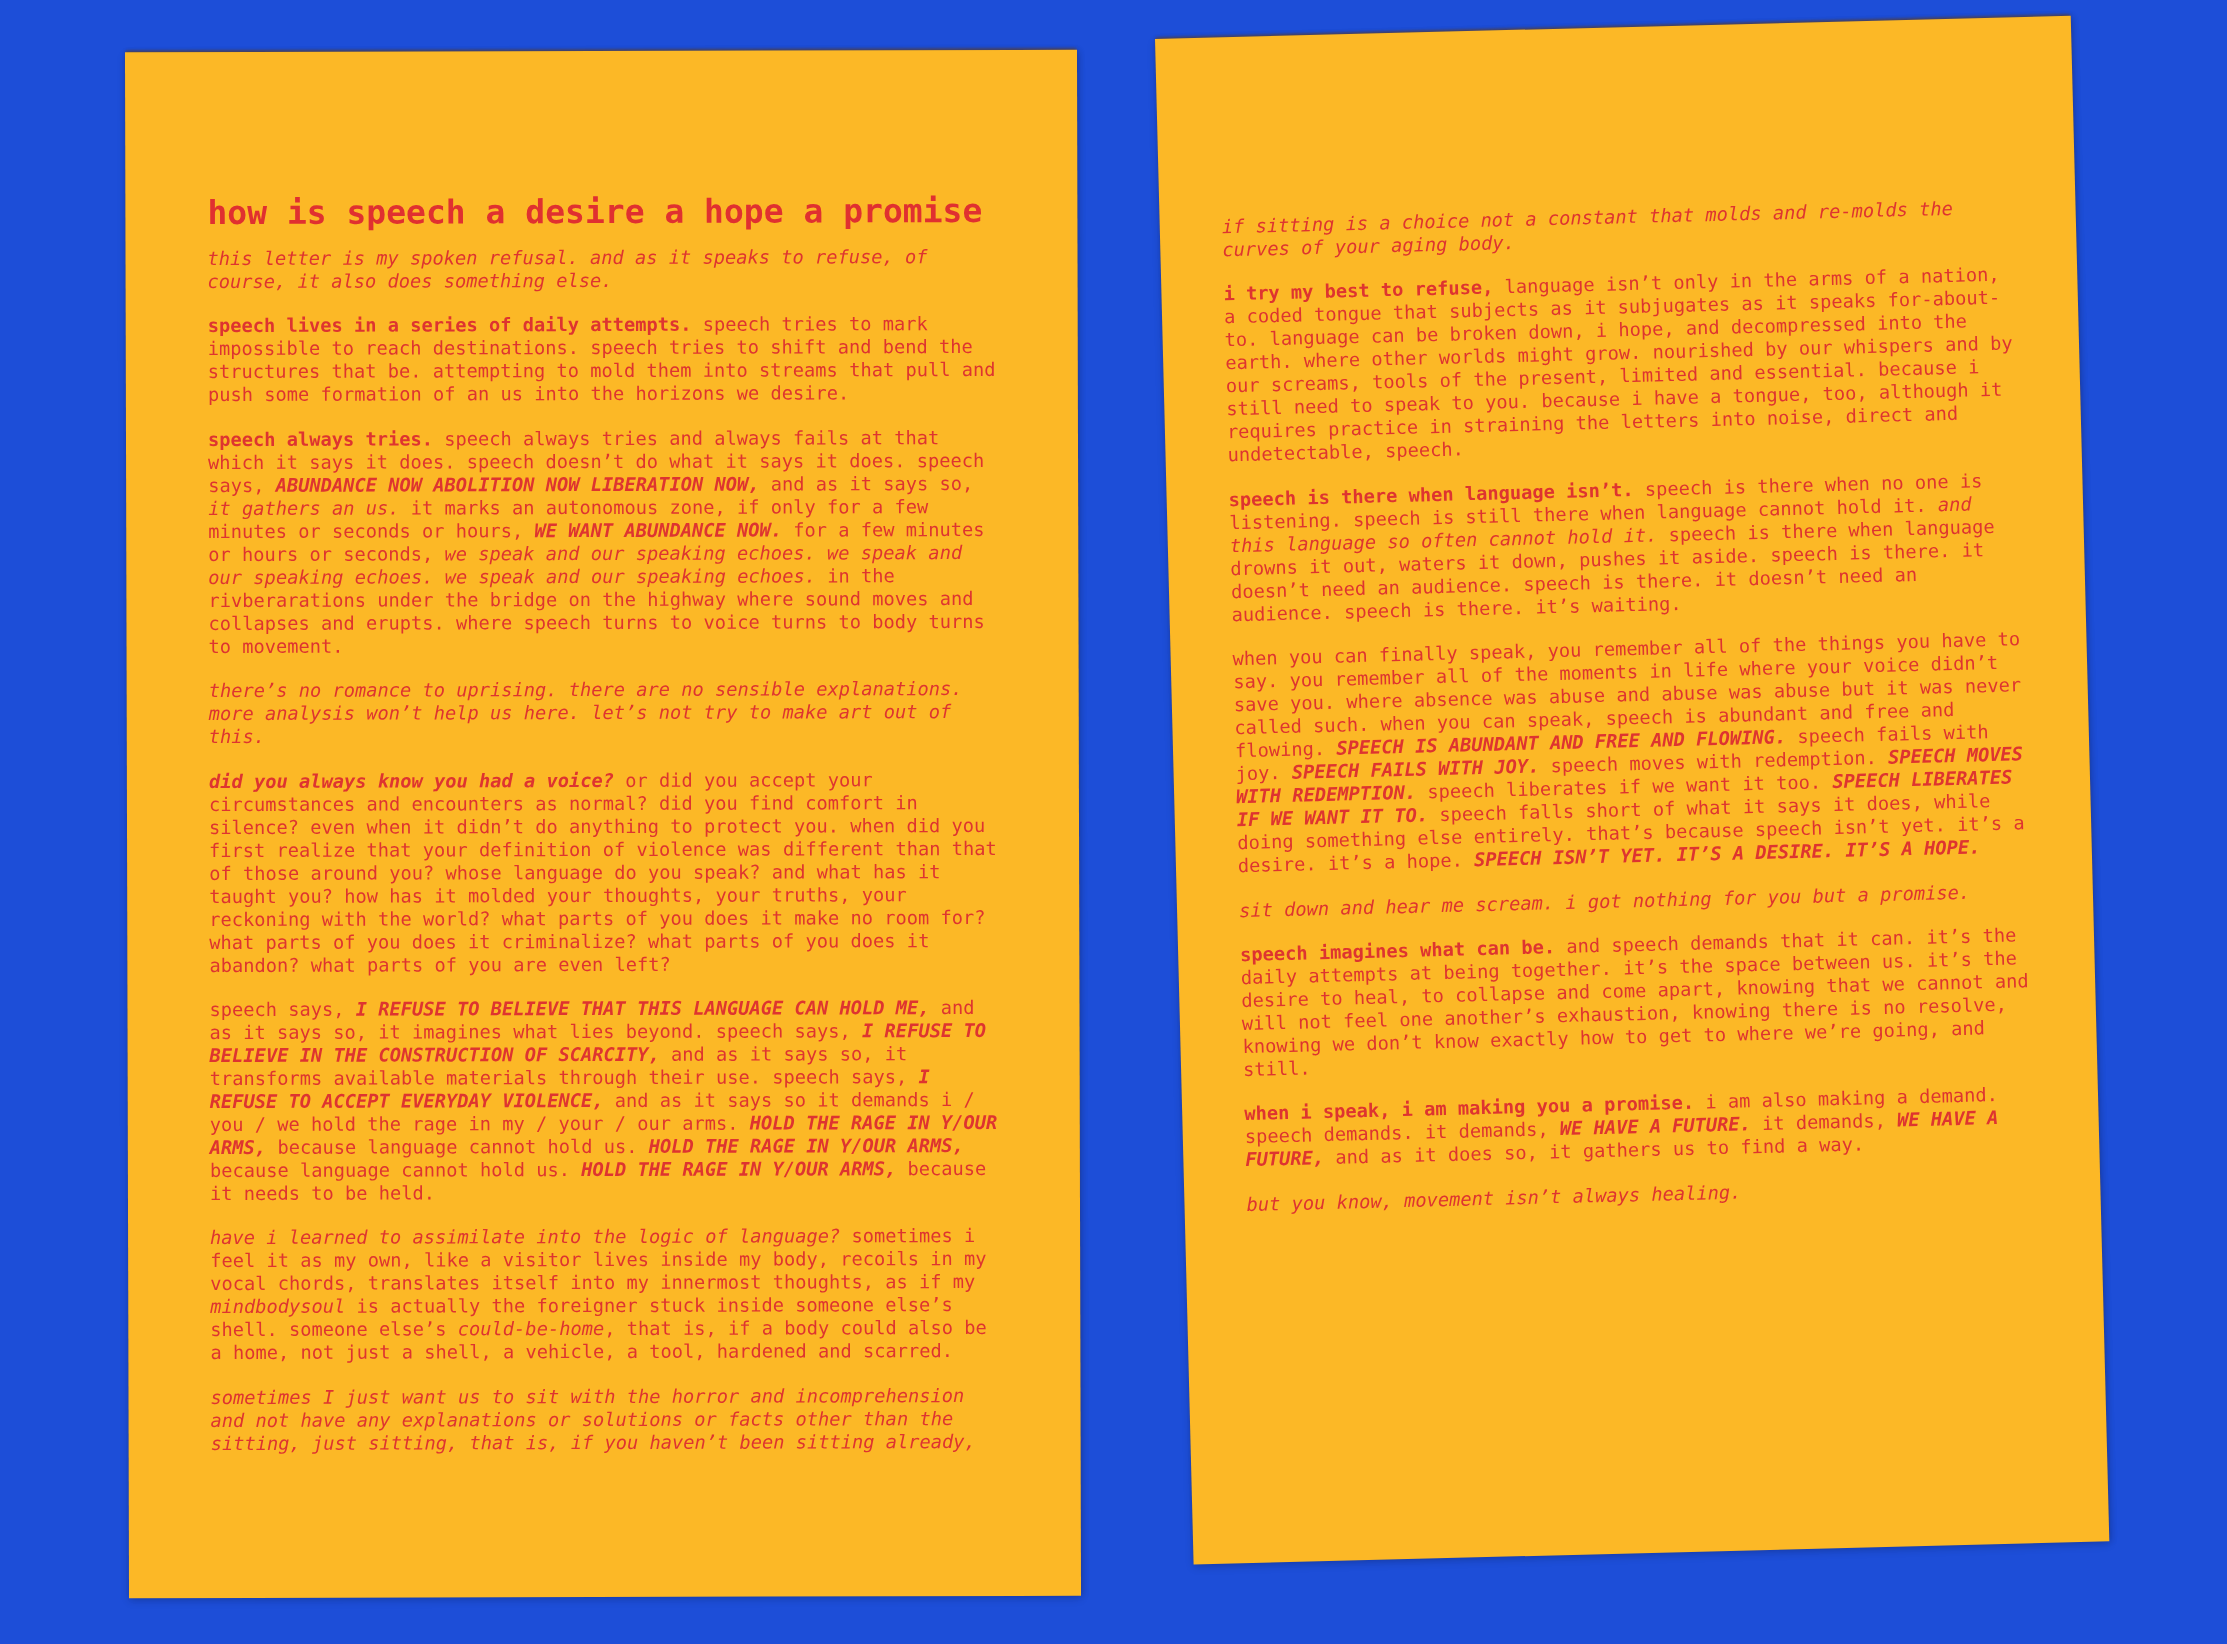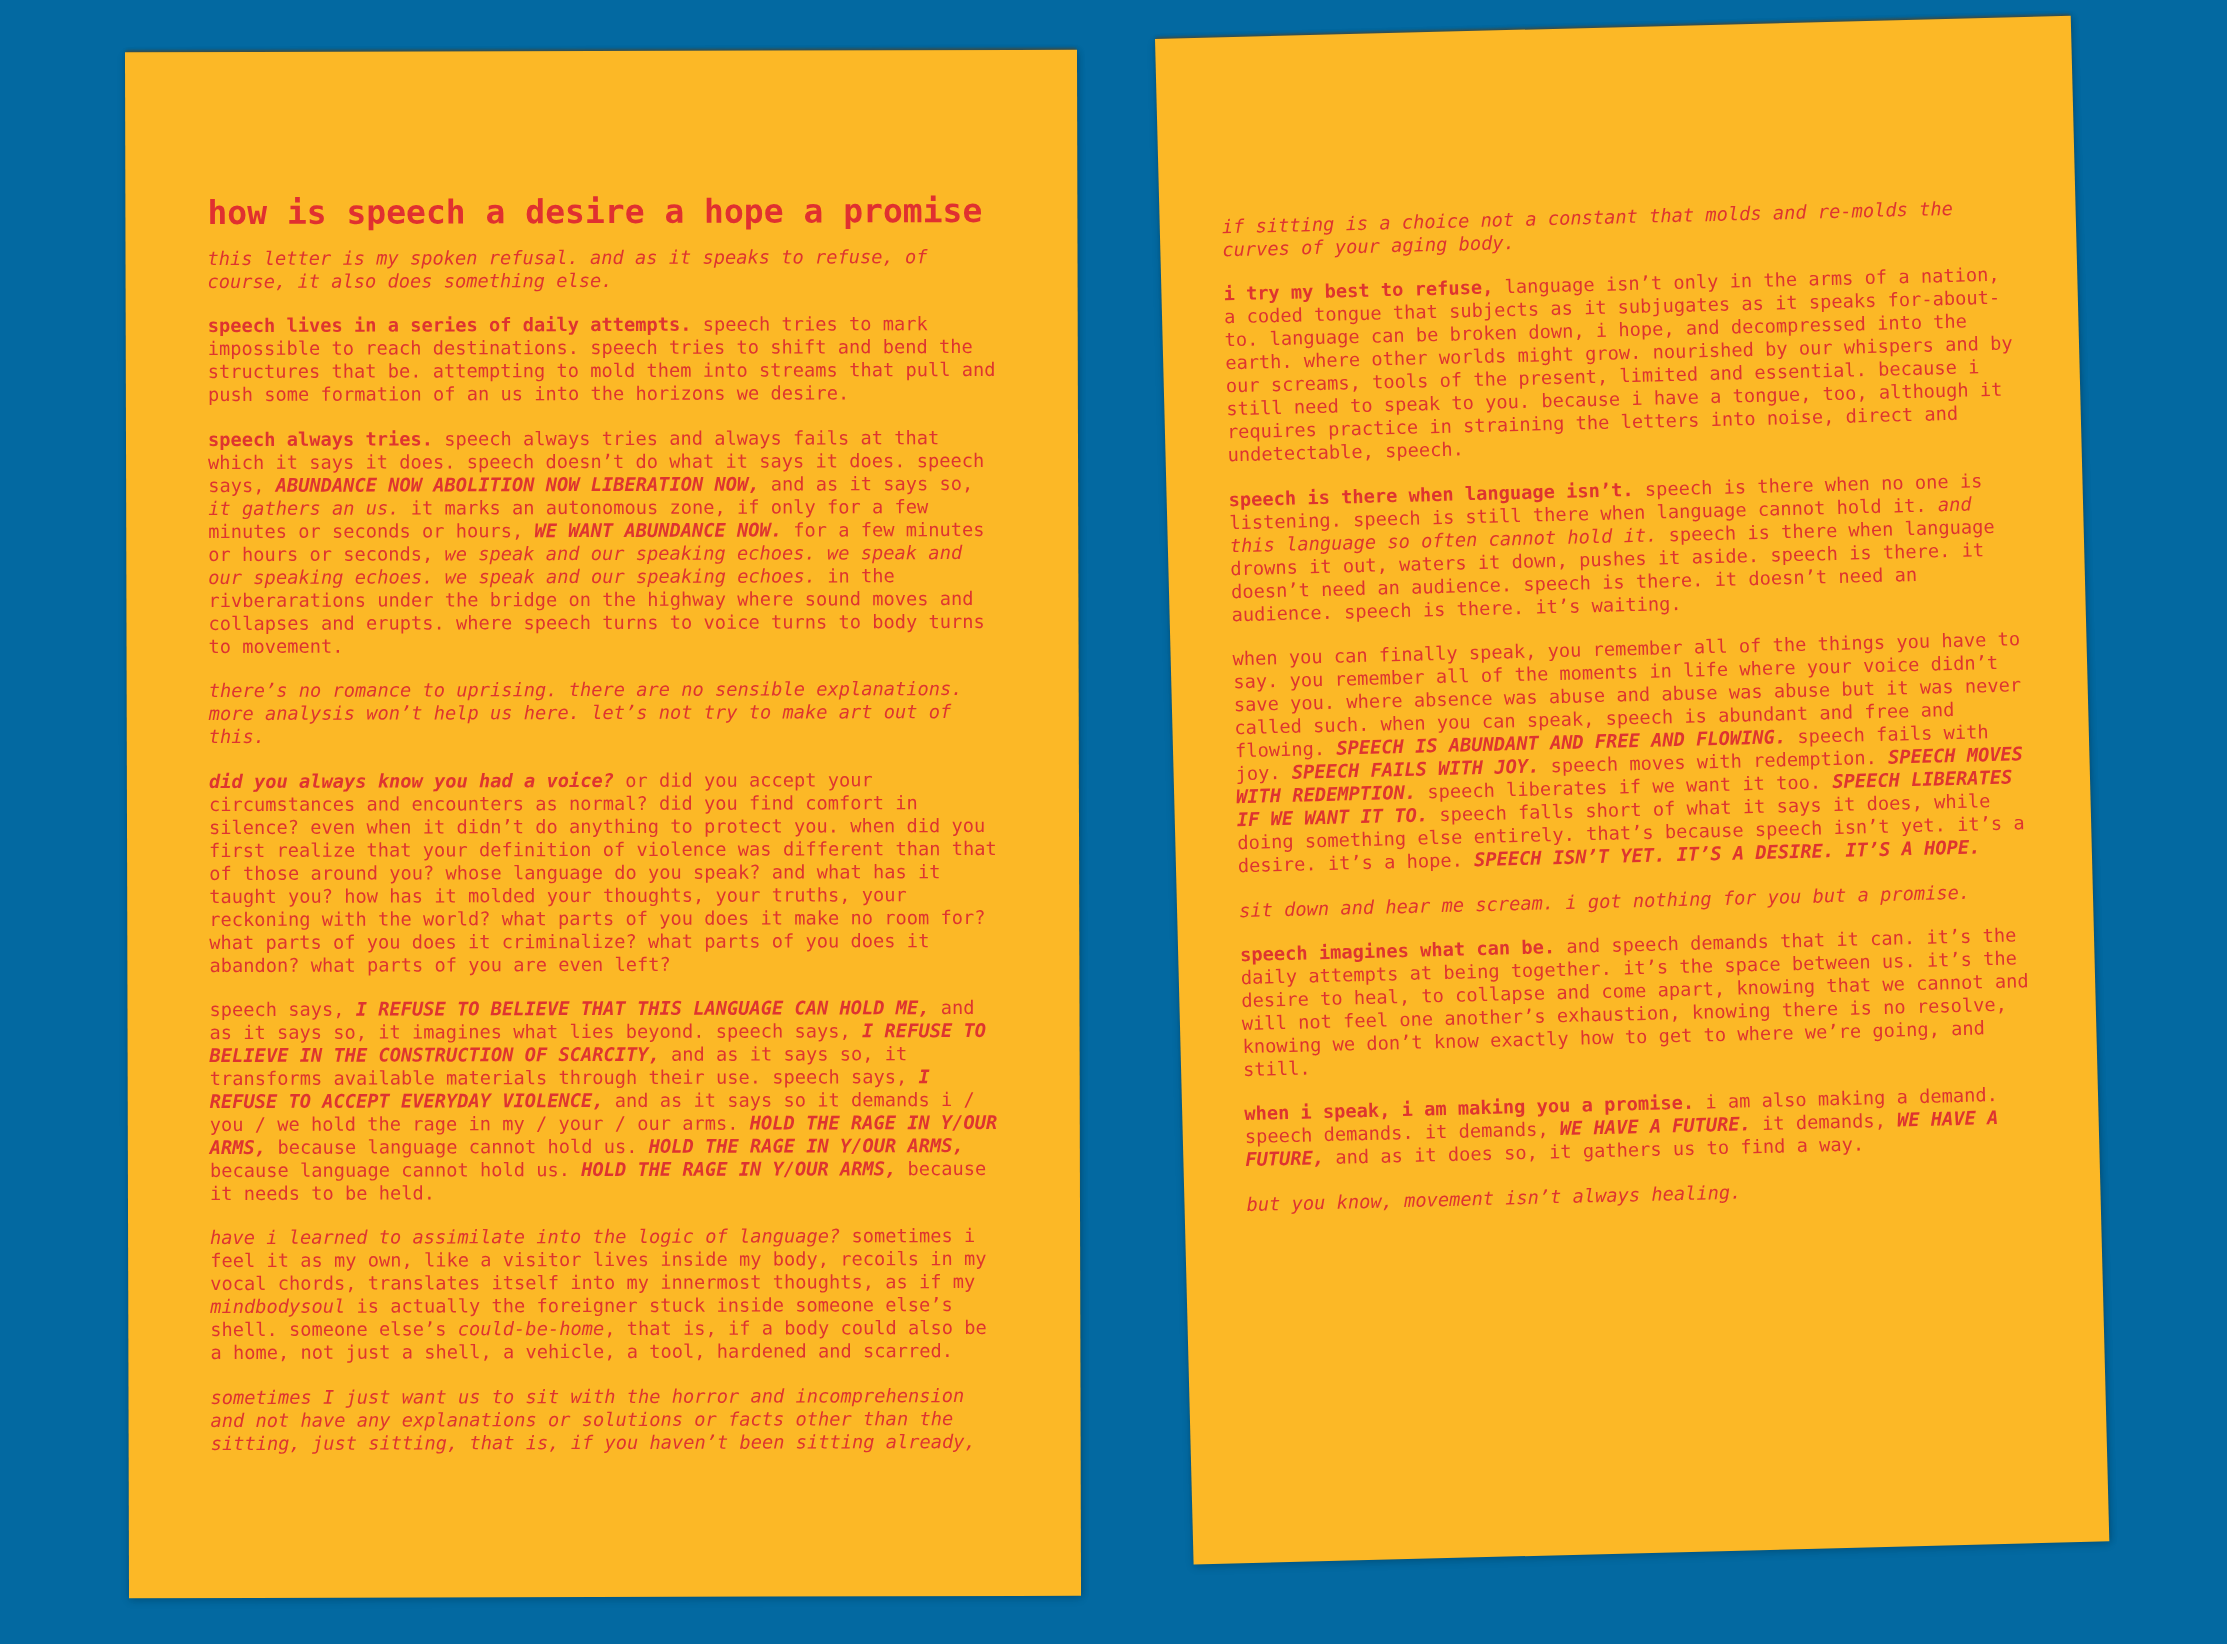--- a/index.html
+++ b/index.html
@@ -1,17 +1,17 @@
 <!DOCTYPE html>
 <html style="font-size:14.3px"><head>
 <meta charset="utf-8">
 <style>
   html,body{margin:0;padding:0;}
   body{background:#ffffff;font-family:"DejaVu Sans Mono", monospace;}
-  .canvas{position:relative;width:2228px;height:1645px;background:#0369a1;overflow:hidden;}
+  .canvas{position:relative;width:2228px;height:1645px;background:#1d4ed8;overflow:hidden;}
 
   .paper{
     position:absolute;
     background:#fcb826;
     box-shadow:0 -2.7px 2.7px -0.9px rgba(110,62,8,0.55), 0 2.7px 8px rgba(0,0,0,0.16), 2.7px 0 6.2px rgba(0,0,0,0.10);
   }
   .page-left{
     left:127px; top:51px; width:952px; height:1546px;
     transform:rotate(-0.15deg);
   }

